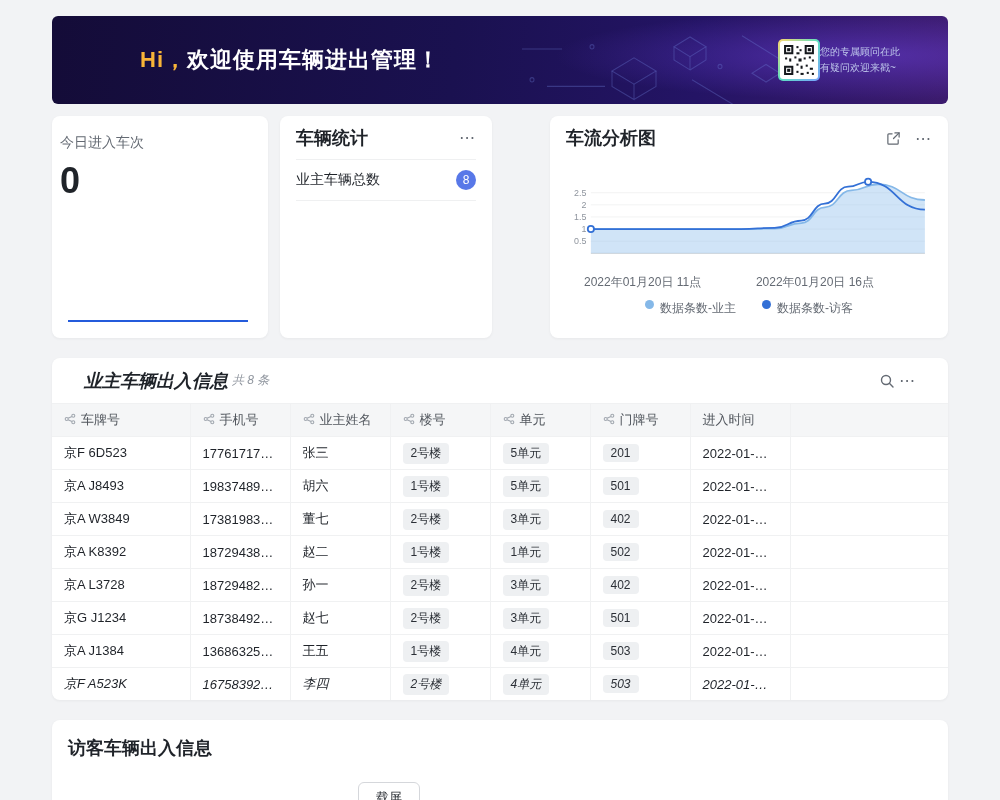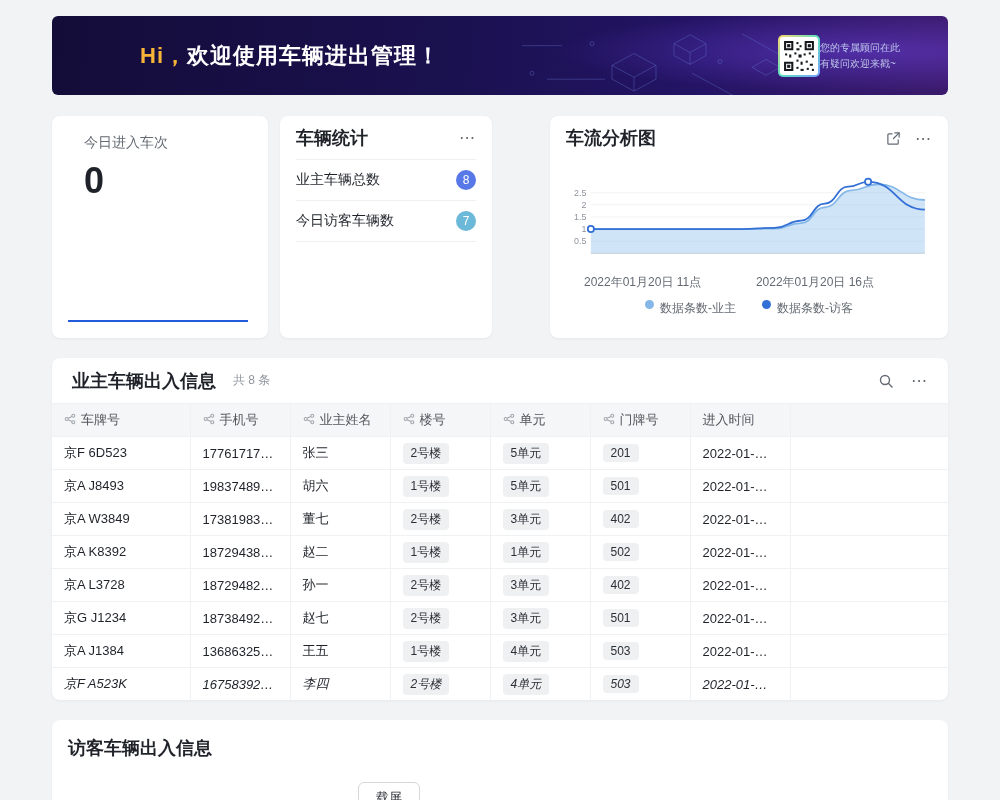--- a/index.html
+++ b/index.html
@@ -7,21 +7,21 @@
   body {
     background:#f2f3f5;
     font-family:"Liberation Sans","DejaVu Sans",sans-serif;
     color:#1f2329;
     overflow:hidden;
   }
   .page { position:relative; width:1000px; height:800px; overflow:hidden; }
 
   
   .banner {
-    position:absolute; left:52px; top:16px; width:896px; height:79px;
+    position:absolute; left:52px; top:16px; width:896px; height:88px;
     border-radius:6px; overflow:hidden;
     background:linear-gradient(95deg,#140c38 0%,#1a1150 45%,#241465 72%,#3c1b6e 100%);
   }
   .banner-glow{position:absolute;right:0;top:0;width:420px;height:100%;
     background:radial-gradient(ellipse at 80% 45%, rgba(126,78,255,.40), transparent 65%);}
   .banner-deco{position:absolute;left:0;top:0;width:100%;height:100%;}
   .banner-greeting{
     position:absolute;left:88px;top:50%;transform:translateY(-50%);
     font-size:22px;font-weight:bold;color:#ffffff;letter-spacing:1px;
   }
@@ -32,21 +32,21 @@
     background:linear-gradient(135deg,#ffd76e,#5ee0c0,#7aa0ff);}
   .qr-inner{width:100%;height:100%;background:#fff;border-radius:3px;display:flex;
     align-items:center;justify-content:center;}
   .qr-caption{font-size:10px;line-height:1.6;color:#bcc3ea;}
 
   
   .cards-row{position:absolute;left:52px;top:116px;width:896px;height:222px;
     display:flex;gap:12px;}
   .card{background:#fff;border-radius:8px;box-shadow:0 1px 3px rgba(31,35,41,.05);}
 
-  .stat-card{width:216px;position:relative;padding:18px 32px;}
+  .stat-card{width:216px;position:relative;padding:18px 8px;}
   .stat-label{font-size:14px;color:#646a73;}
   .stat-value{font-size:36px;font-weight:600;margin-top:8px;color:#1f2329;}
   .stat-underline{position:absolute;left:16px;right:20px;bottom:16px;height:2px;background:#245bdb;}
 
   .stats-card{width:212px;padding:0 16px;}
   .card-header{height:44px;display:flex;align-items:center;justify-content:space-between;
     border-bottom:1px solid #eff0f1;}
   .card-title{font-size:18px;font-weight:600;color:#1f2329;}
   .more-icon{color:#646a73;font-size:16px;cursor:pointer;letter-spacing:1px;}
   .stats-row{height:41px;display:flex;align-items:center;justify-content:space-between;
@@ -59,21 +59,21 @@
   .chart-head-icons{display:flex;align-items:center;gap:14px;}
   .chart-svg{width:100%;height:112px;display:block;}
   .x-labels{display:flex;justify-content:space-between;padding:0 58px 0 18px;
     font-size:12px;color:#646a73;margin-top:2px;}
   .legend{display:flex;justify-content:center;gap:26px;margin-top:9px;font-size:12px;color:#646a73;}
   .legend-item{display:inline-flex;gap:6px;cursor:pointer;}
   .legend-dot{width:9px;height:9px;border-radius:50%;display:inline-block;}
 
   
   .table-card{position:absolute;left:52px;top:358px;width:896px;height:342px;overflow:hidden;}
-  .table-card-header{height:45px;display:flex;align-items:center;padding:0 20px;gap:17px;}
+  .table-card-header{height:45px;display:flex;align-items:center;padding:0 32px;gap:4px;font-style:italic;}
   .row-count{font-size:12px;color:#8f959e;}
   .header-spacer{flex:1;}
   .icon-btn{cursor:pointer;display:inline-flex;align-items:center;color:#646a73;}
   table{width:100%;border-collapse:collapse;font-size:13px;table-layout:fixed;padding-left:12px;}
   col.c-plate{width:138px;} col.c-std{width:100px;} col.c-last{width:auto;}
   thead th{background:#f5f6f7;height:33px;font-weight:normal;color:#51565d;text-align:left;
     padding:0 12px;border:1px solid #f0f1f2;border-left:none;white-space:nowrap;overflow:hidden;}
   thead th:last-child{border-right:none;}
   tbody td{height:33px;padding:0 12px;border-bottom:1px solid #f0f1f2;border-right:1px solid #f0f1f2;
     white-space:nowrap;overflow:hidden;color:#1f2329;}
@@ -163,24 +163,20 @@
 
     <div class="card stats-card">
       <div class="card-header">
         <div class="card-title">车辆统计</div>
         <div class="more-icon">⋯</div>
       </div>
       <div class="stats-row">
         <span>业主车辆总数</span>
         <span class="badge" style="background: rgb(88, 120, 232);">8</span>
       </div>
-      <div class="stats-row">
-        <span>今日访客车辆数</span>
-        <span class="badge" style="background: rgb(108, 184, 216);">7</span>
-      </div>
     </div>
 
     <div class="card chart-card">
       <div class="card-header">
         <div class="card-title">车流分析图</div>
         <div class="chart-head-icons">
           <span class="icon-btn">
             <svg viewBox="0 0 16 16" width="15" height="15" fill="none" stroke="#646a73" stroke-width="1.3" stroke-linecap="round" stroke-linejoin="round">
               <path d="M13 9.5V13a1 1 0 0 1-1 1H3a1 1 0 0 1-1-1V4a1 1 0 0 1 1-1h3.5"></path>
               <path d="M9.5 2H14v4.5"></path>

